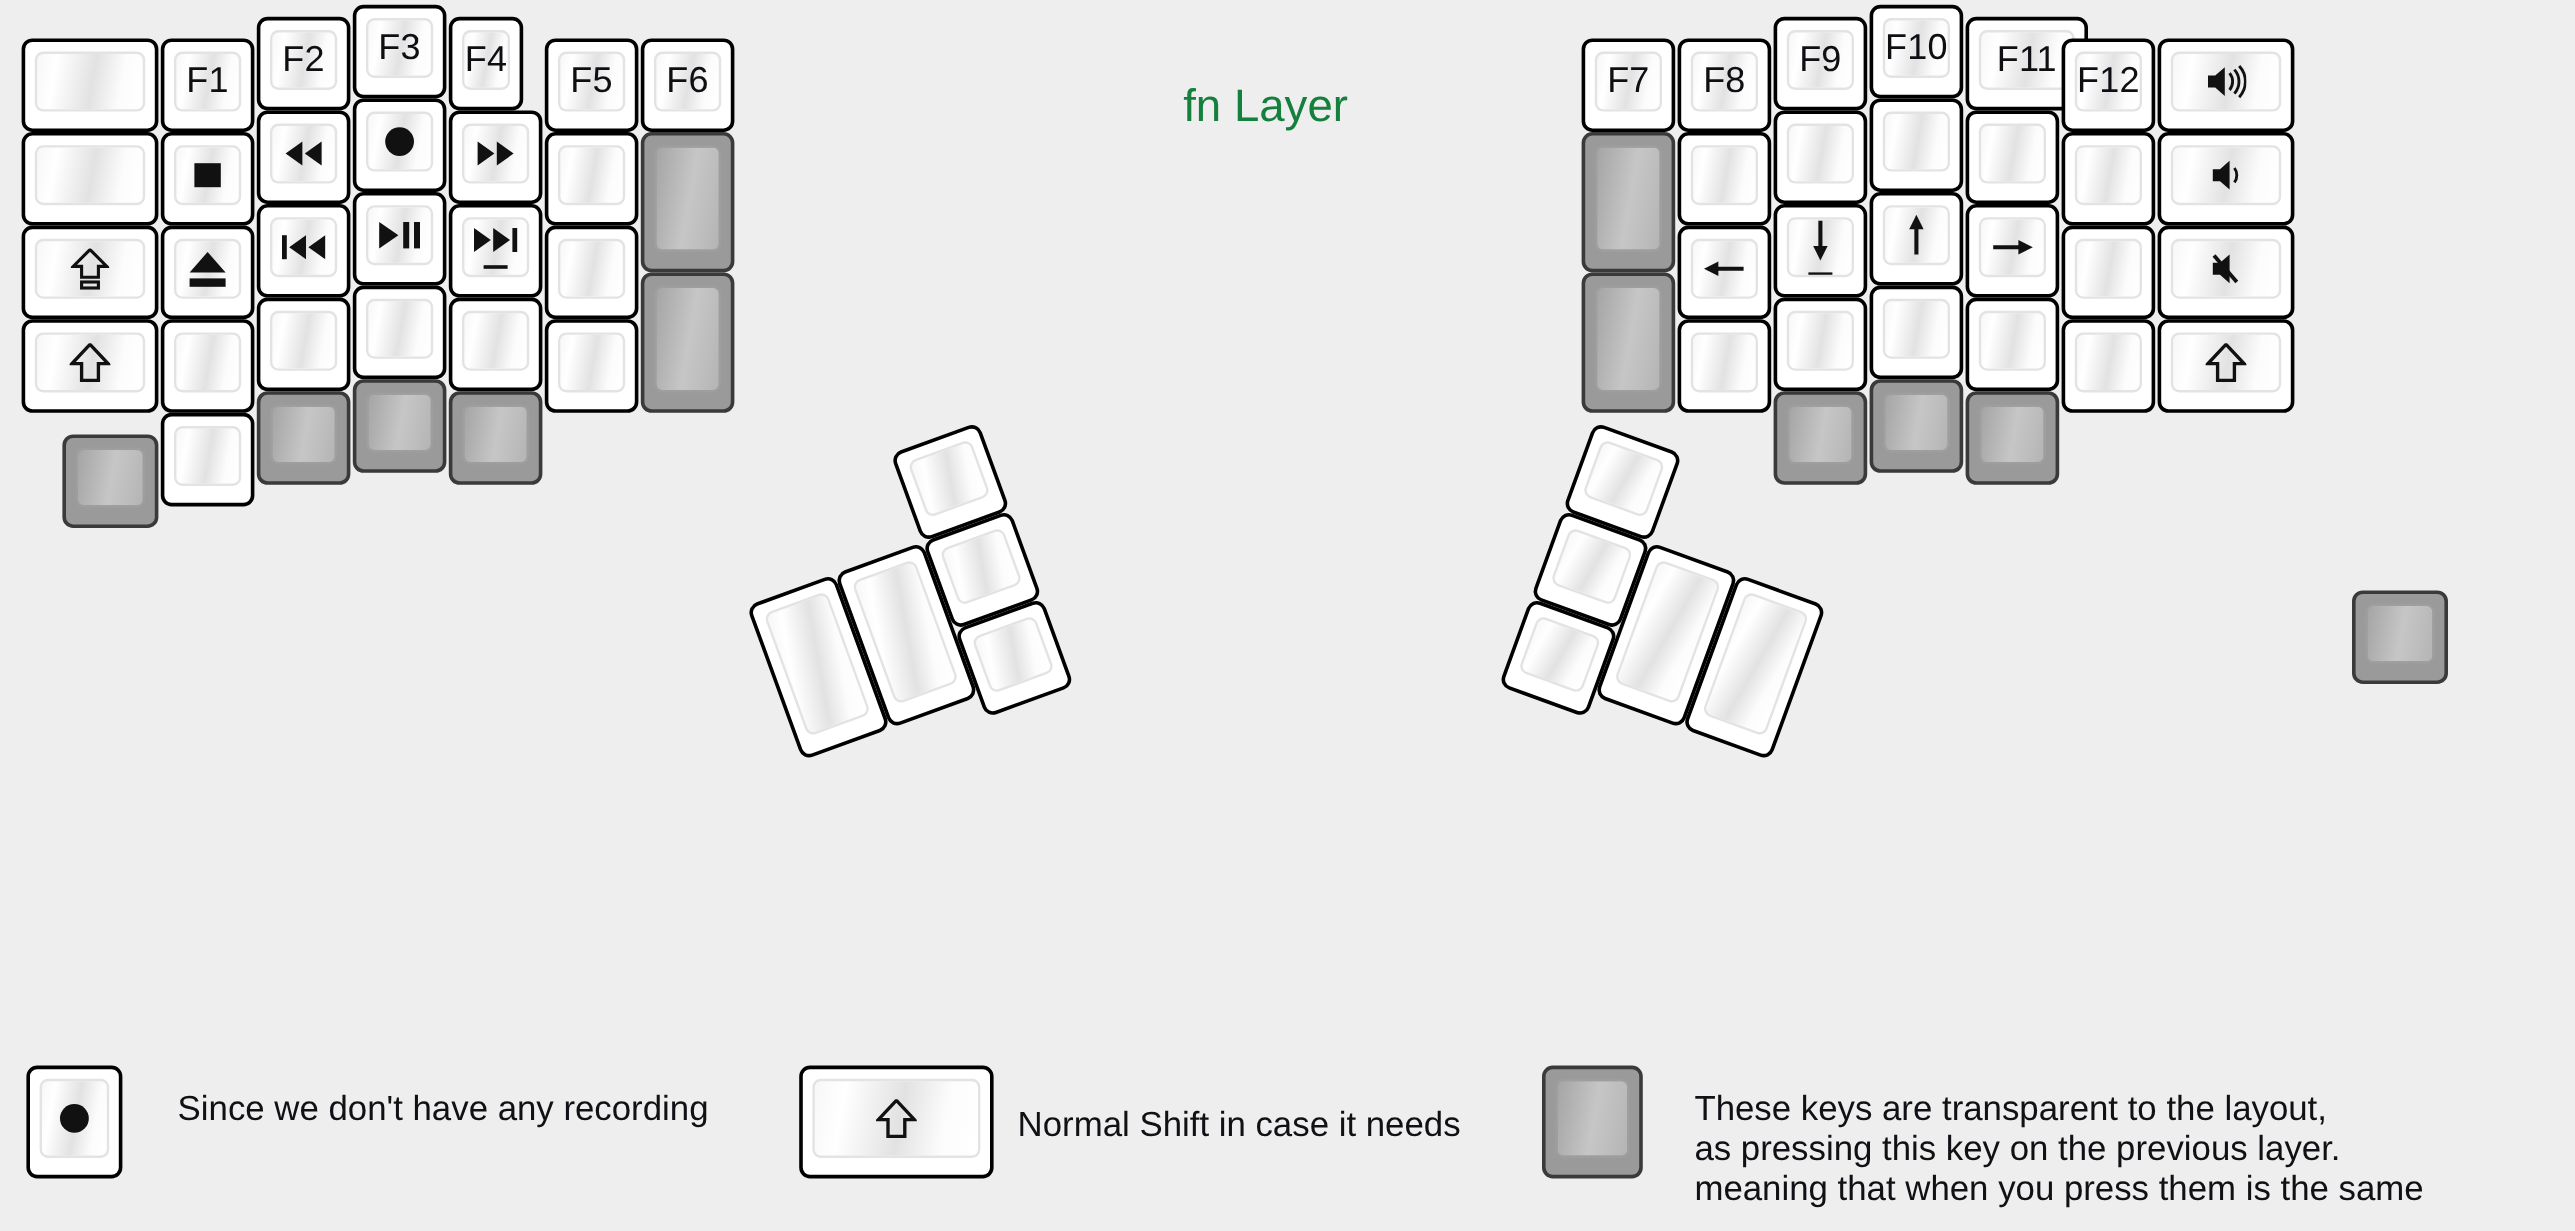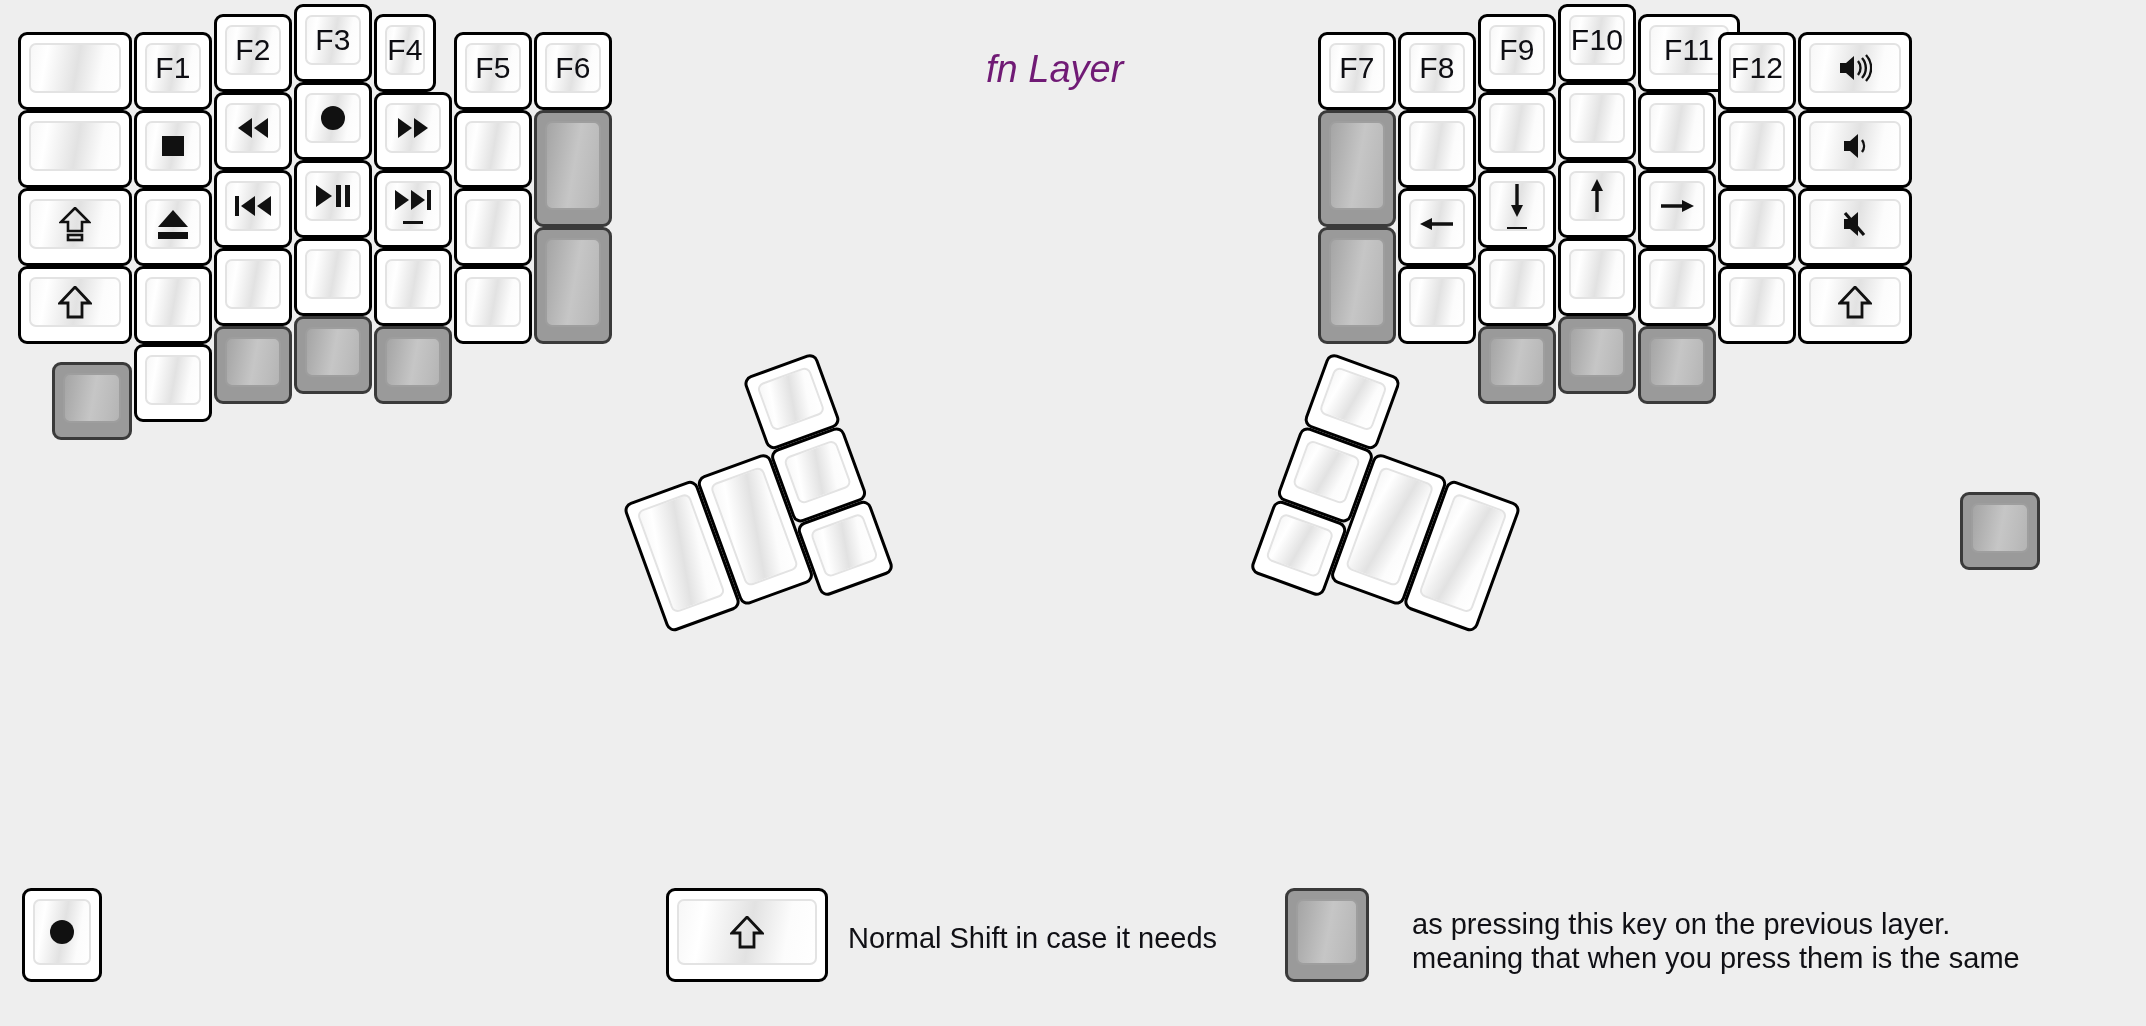--- a/index.html
+++ b/index.html
@@ -57,25 +57,24 @@
     display:flex;flex-direction:column;align-items:center;justify-content:center;
   }
   .underdash{
     display:block;
     width:20px;height:3px;background:#111;
     margin-top:9px;
   }
   
   #title{
     position:absolute;
-    left:986px;top:48px;
+    left:986px;top:68px;
     font-size:38px;
-    color:#701a75;
+    color:#15803d;
     white-space:nowrap;
-    font-style:italic;
   }
   .legend-text{
     position:absolute;
     font-size:29px;
     line-height:1.16;
     color:#101015;
     white-space:pre;
   }
 </style>
 </head>
@@ -433,35 +432,35 @@
   <div id="legend-layer">
       <div class="key" style="left: 22px; top: 888px; width: 80px; height: 94px; z-index: 20;">
         <div class="cap">
           <span class="glyphwrap">
             <svg class="glyph" width="30" height="30" viewBox="0 0 30 30" xmlns="http://www.w3.org/2000/svg">
               <circle cx="15" cy="15" r="12" fill="#111111"></circle>
             </svg>
           </span>
         </div>
       </div>
-      <div class="legend-text" style="left: 148px; top: 908px;"></div>
+      <div class="legend-text" style="left: 148px; top: 908px;"><div>Since we don't have any recording</div></div>
       <div class="key" style="left: 666px; top: 888px; width: 162px; height: 94px; z-index: 20;">
         <div class="cap">
           <span class="glyphwrap">
             <svg class="glyph" width="34" height="33" viewBox="0 0 34 33" xmlns="http://www.w3.org/2000/svg">
               <path d="M17 1 L32 17 L24 17 L24 31 L10 31 L10 17 L2 17 Z" fill="none" stroke="#111111" stroke-width="2.8" stroke-linejoin="miter"></path>
             </svg>
           </span>
         </div>
       </div>
       <div class="legend-text" style="left: 848px; top: 922px;"><div>Normal Shift in case it needs</div></div>
       <div class="key grey" style="left: 1285px; top: 888px; width: 84px; height: 94px; z-index: 20;">
         <div class="cap"></div>
       </div>
-      <div class="legend-text" style="left: 1412px; top: 908px;"><div>as pressing this key on the previous layer.</div><div>meaning that when you press them is the same</div></div>
+      <div class="legend-text" style="left: 1412px; top: 908px;"><div>These keys are transparent to the layout,</div><div>as pressing this key on the previous layer.</div><div>meaning that when you press them is the same</div></div>
     </div>
 
 <div style="position: absolute; left: 622px; top: 505px; width: 0px; height: 0px; transform: rotate(-20deg); transform-origin: 0px 0px;">
       <div class="key" style="left: 0px; top: 0px; width: 78px; height: 137px; z-index: 3;">
         <div class="cap"></div>
       </div>
       <div class="key" style="left: 78px; top: 0px; width: 78px; height: 137px; z-index: 3;">
         <div class="cap"></div>
       </div>
       <div class="key" style="left: 156px; top: -78px; width: 78px; height: 78px; z-index: 3;">

